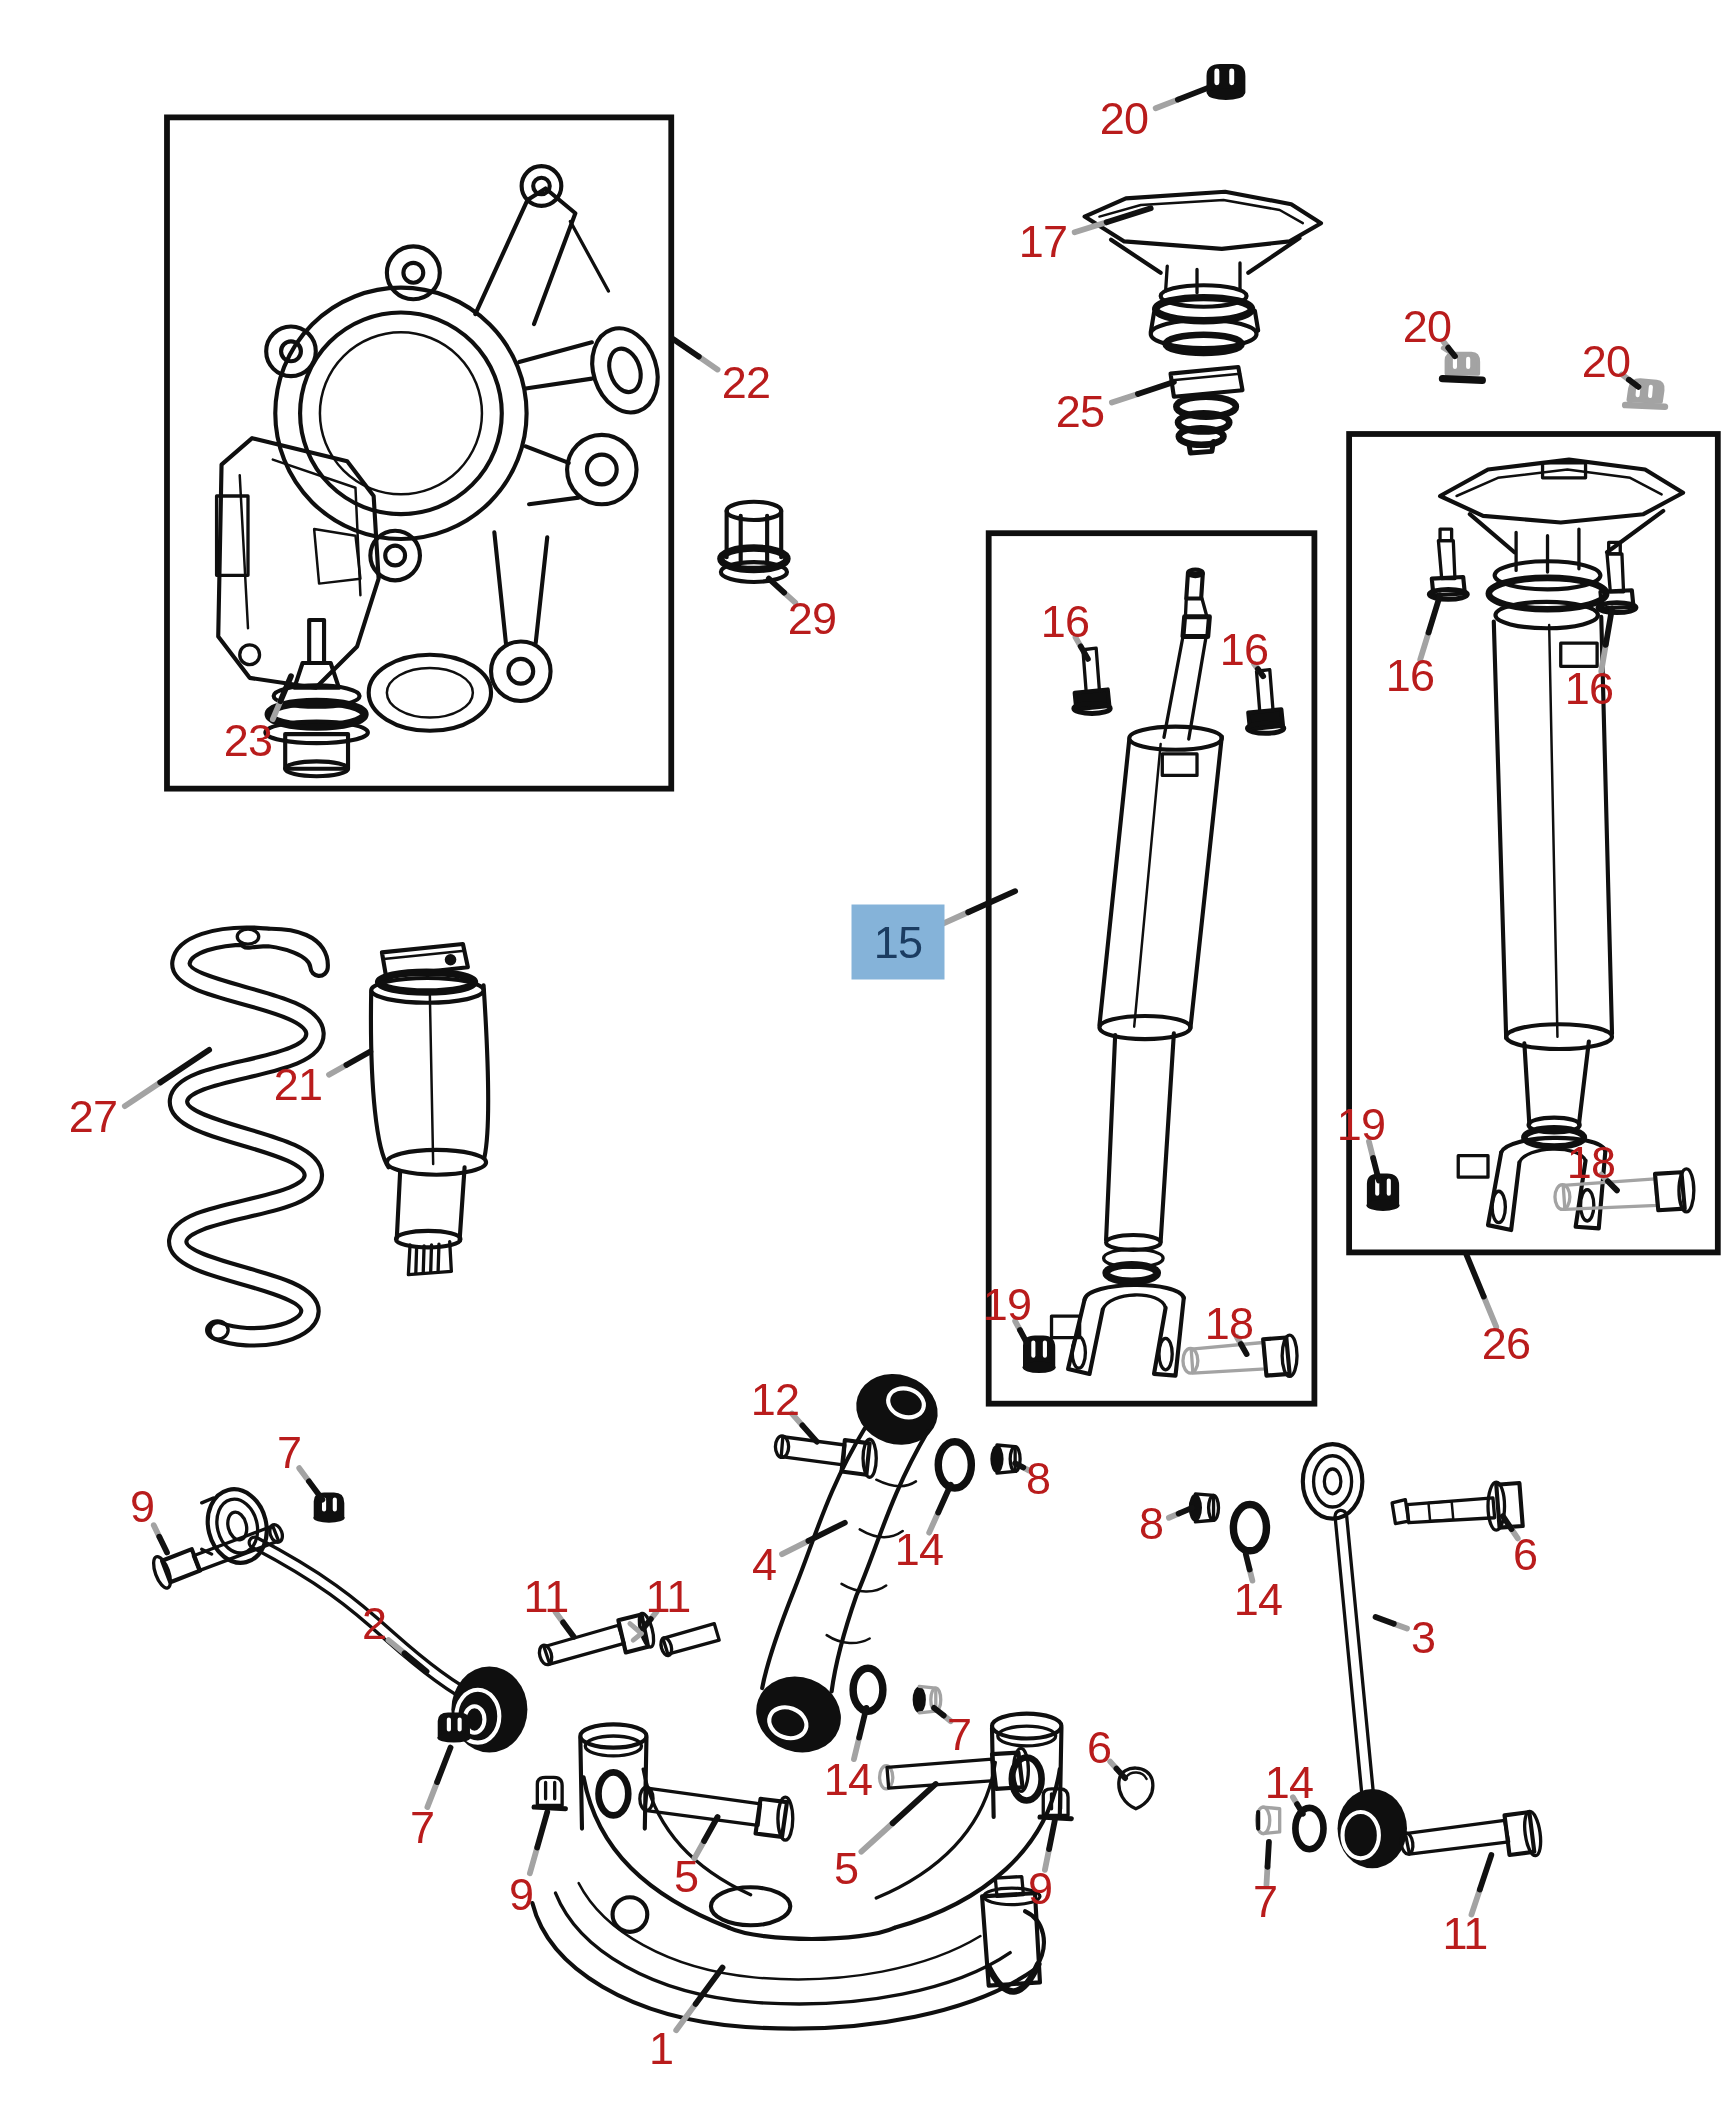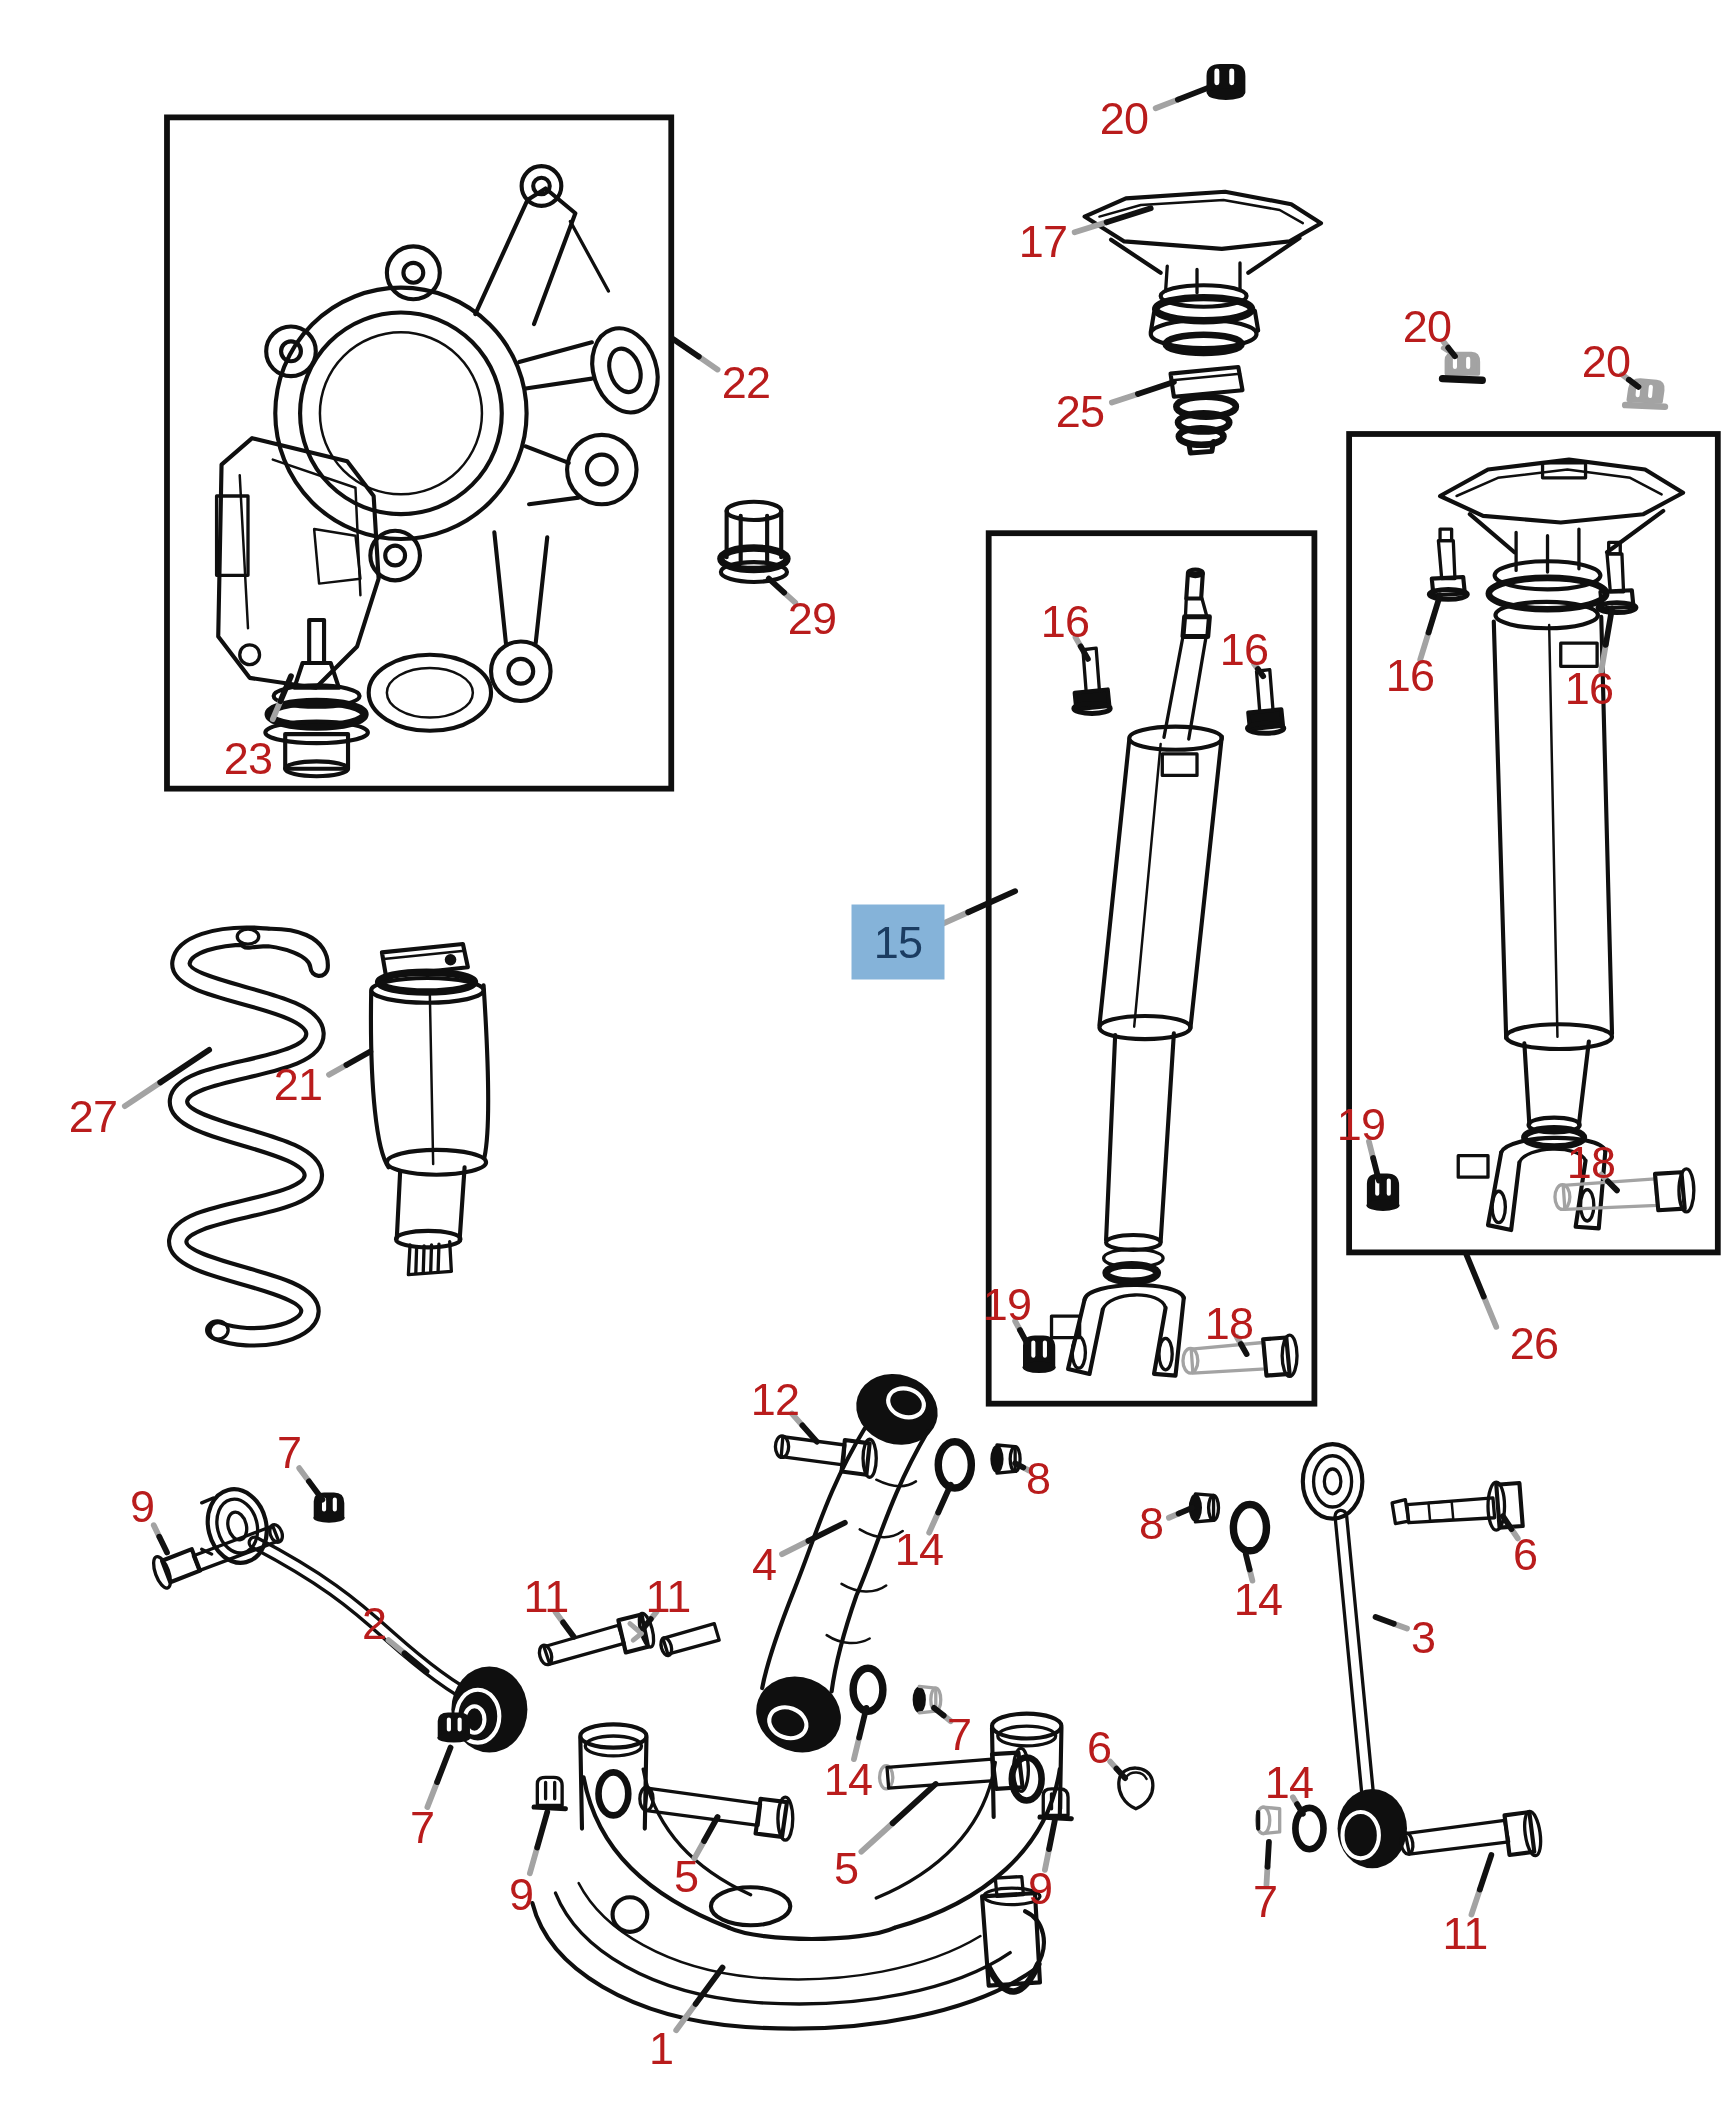--- a/index.html
+++ b/index.html
@@ -510,31 +510,31 @@
     </svg>
 
 <div id="labels-layer">
       <div class="callout" style="left: 1124px; top: 118px;">20</div>
       <div class="callout" style="left: 1043px; top: 241px;">17</div>
       <div class="callout" style="left: 1080px; top: 411px;">25</div>
       <div class="callout" style="left: 1427px; top: 326px;">20</div>
       <div class="callout" style="left: 1606px; top: 361px;">20</div>
       <div class="callout" style="left: 746px; top: 382px;">22</div>
       <div class="callout" style="left: 812px; top: 618px;">29</div>
-      <div class="callout" style="left: 248px; top: 758px;">23</div>
+      <div class="callout" style="left: 248px; top: 740px;">23</div>
       <div class="callout highlight" style="left: 898px; top: 942px; background: rgb(133, 179, 217); color: rgb(27, 60, 97);">15</div>
       <div class="callout" style="left: 1065px; top: 621px;">16</div>
       <div class="callout" style="left: 1244px; top: 649px;">16</div>
       <div class="callout" style="left: 1007px; top: 1304px;">19</div>
       <div class="callout" style="left: 1229px; top: 1323px;">18</div>
       <div class="callout" style="left: 1410px; top: 675px;">16</div>
       <div class="callout" style="left: 1589px; top: 688px;">16</div>
       <div class="callout" style="left: 1361px; top: 1124px;">19</div>
       <div class="callout" style="left: 1591px; top: 1162px;">18</div>
-      <div class="callout" style="left: 1506px; top: 1343px; margin-left: 28px;">26</div>
+      <div class="callout" style="left: 1506px; top: 1343px;">26</div>
       <div class="callout" style="left: 93px; top: 1116px;">27</div>
       <div class="callout" style="left: 298px; top: 1084px;">21</div>
       <div class="callout" style="left: 775px; top: 1399px;">12</div>
       <div class="callout" style="left: 289px; top: 1452px;">7</div>
       <div class="callout" style="left: 142px; top: 1506px;">9</div>
       <div class="callout" style="left: 374px; top: 1623px;">2</div>
       <div class="callout" style="left: 546px; top: 1596px;">11</div>
       <div class="callout" style="left: 668px; top: 1596px;">11</div>
       <div class="callout" style="left: 764px; top: 1564px;">4</div>
       <div class="callout" style="left: 919px; top: 1549px;">14</div>

